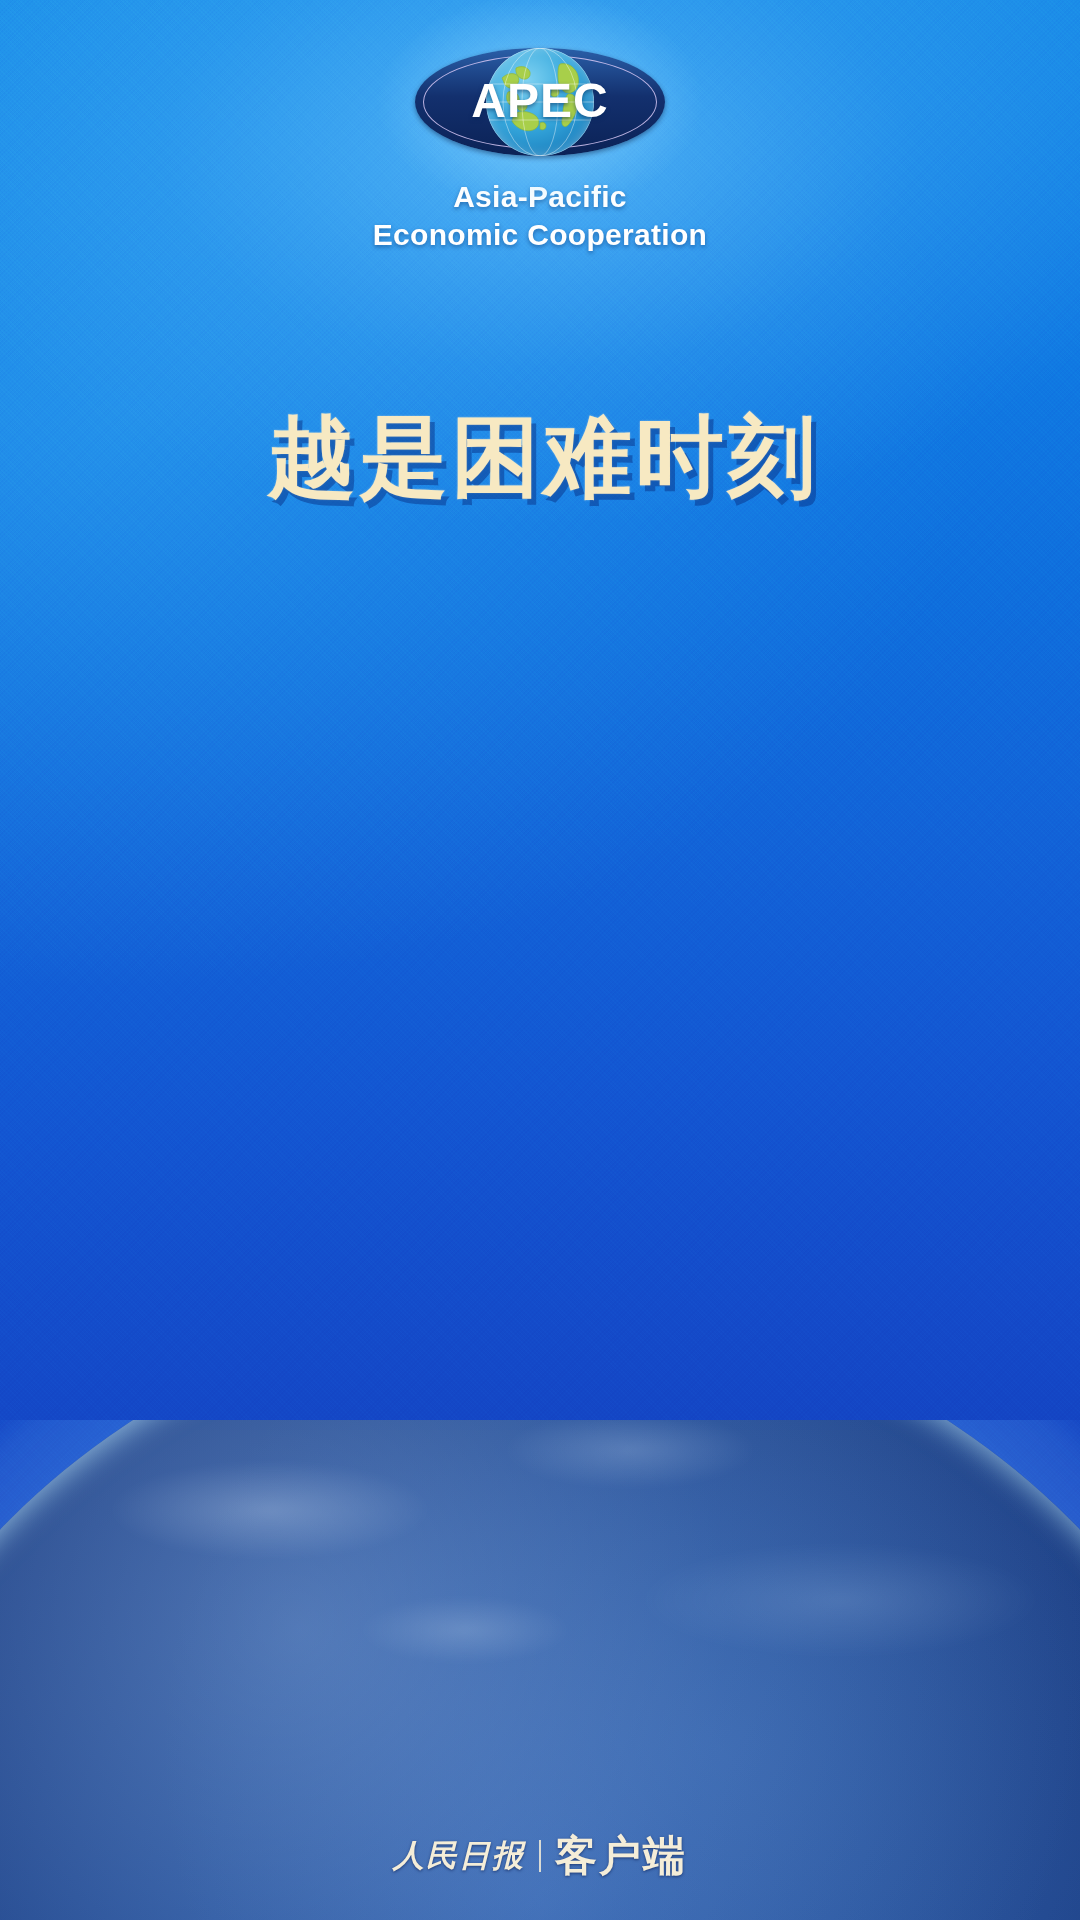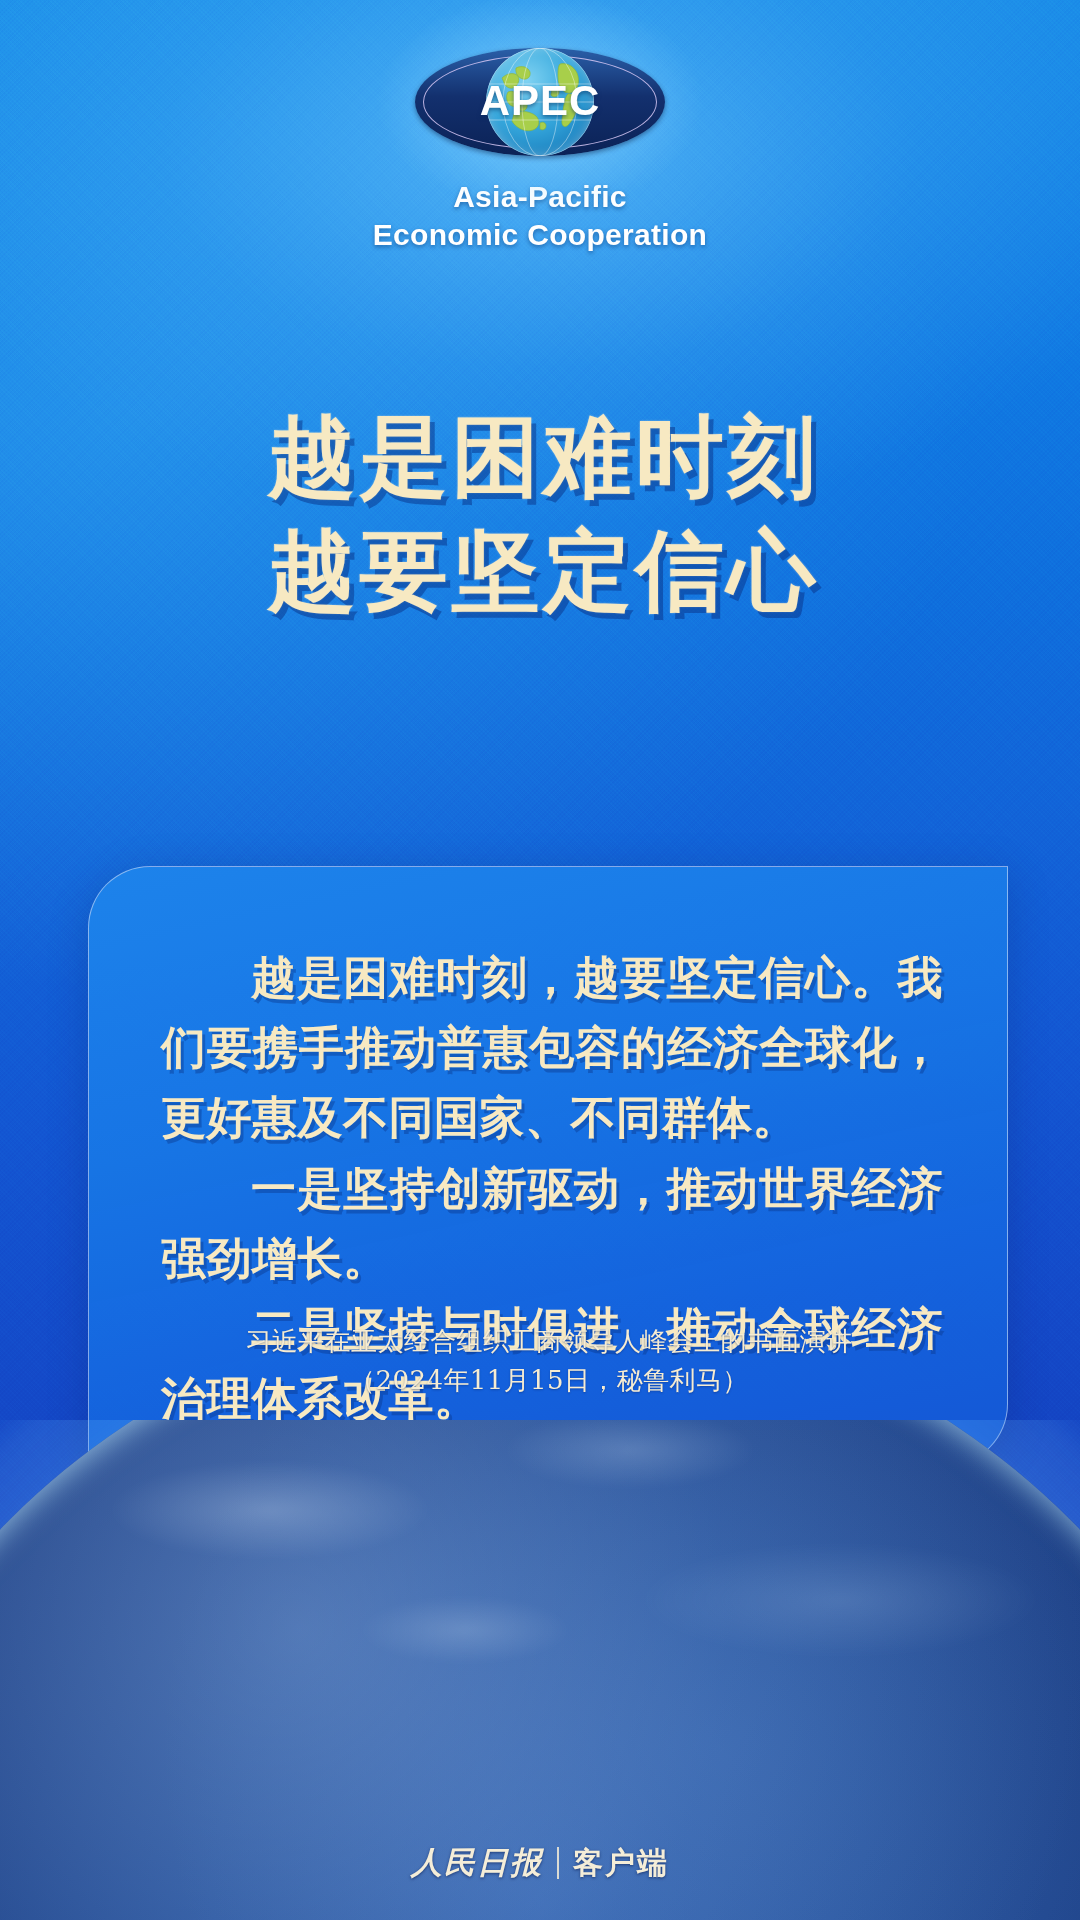--- a/index.html
+++ b/index.html
@@ -95,21 +95,21 @@
     box-shadow: inset 0 0 12px rgba(255,255,255,0.35);
   }
   .globe-sphere svg { position:absolute; left:0; top:0; }
   .globe-label {
     position: absolute;
     left: 0; top: 50%;
     width: 100%;
     transform: translateY(-52%);
     text-align: center;
     color: #ffffff;
-    font-size: 42px;
+    font-size: 48px;
     font-weight: bold;
     letter-spacing: 1px;
     text-shadow: 0 2px 4px rgba(0,40,90,0.55);
     font-family: "Liberation Sans", sans-serif;
   }
   .logo-text {
     margin-top: 22px;
     color: #ffffff;
     font-size: 30px;
     font-weight: bold;
@@ -291,21 +291,21 @@
     text-shadow: 0 1px 3px rgba(5,20,70,0.6);
   }
   .brand-sep {
     width: 2px;
     height: 32px;
     background: rgba(244,237,216,0.85);
   }
   .brand-app {
     color: #f4edd8;
     font-family: Liberation Sans, sans-serif;
-    font-size: 30px;
+    font-size: 42px;
     font-weight: bold;
     letter-spacing: 2px;
     text-shadow: 0 1px 3px rgba(5,20,70,0.6);
   }
 </style>
 </head>
 <body>
 
 <div class="poster">
 
@@ -341,36 +341,22 @@
       <div class="globe-label">APEC</div>
     </div>
     <div class="logo-text">
       <div>Asia-Pacific</div>
       <div>Economic Cooperation</div>
     </div>
   </div>
 
   <div class="headline">
     <span class="line">越是困难时刻</span>
-    <span class="line">越要坚定信心</span>
   </div>
 
-  <div class="card">
-    <div class="quote">
-      <p>越是困难时刻，越要坚定信心。我们要携手推动普惠包容的经济全球化，更好惠及不同国家、不同群体。</p>
-      <p>一是坚持创新驱动，推动世界经济强劲增长。</p>
-      <p>二是坚持与时俱进，推动全球经济治理体系改革。</p>
-      <p>三是坚持以人为本，推动解决发展失衡问题。</p>
-    </div>
-    <div class="attrib">
-      <span class="l">习近平在亚太经合组织工商领导人峰会上的书面演讲</span>
-      <span class="l">（2024年11月15日，秘鲁利马）</span>
-    </div>
-    <div class="card-glint"></div>
-  </div>
 
   <div class="earth-scene">
     <div class="purple-flare"></div>
     <div class="earth-atmo"></div>
     <div class="earth-body"></div>
     <div class="earth-clouds"></div>
     <div class="earth-rim"></div>
   </div>
 
   <div class="footer-brand">

